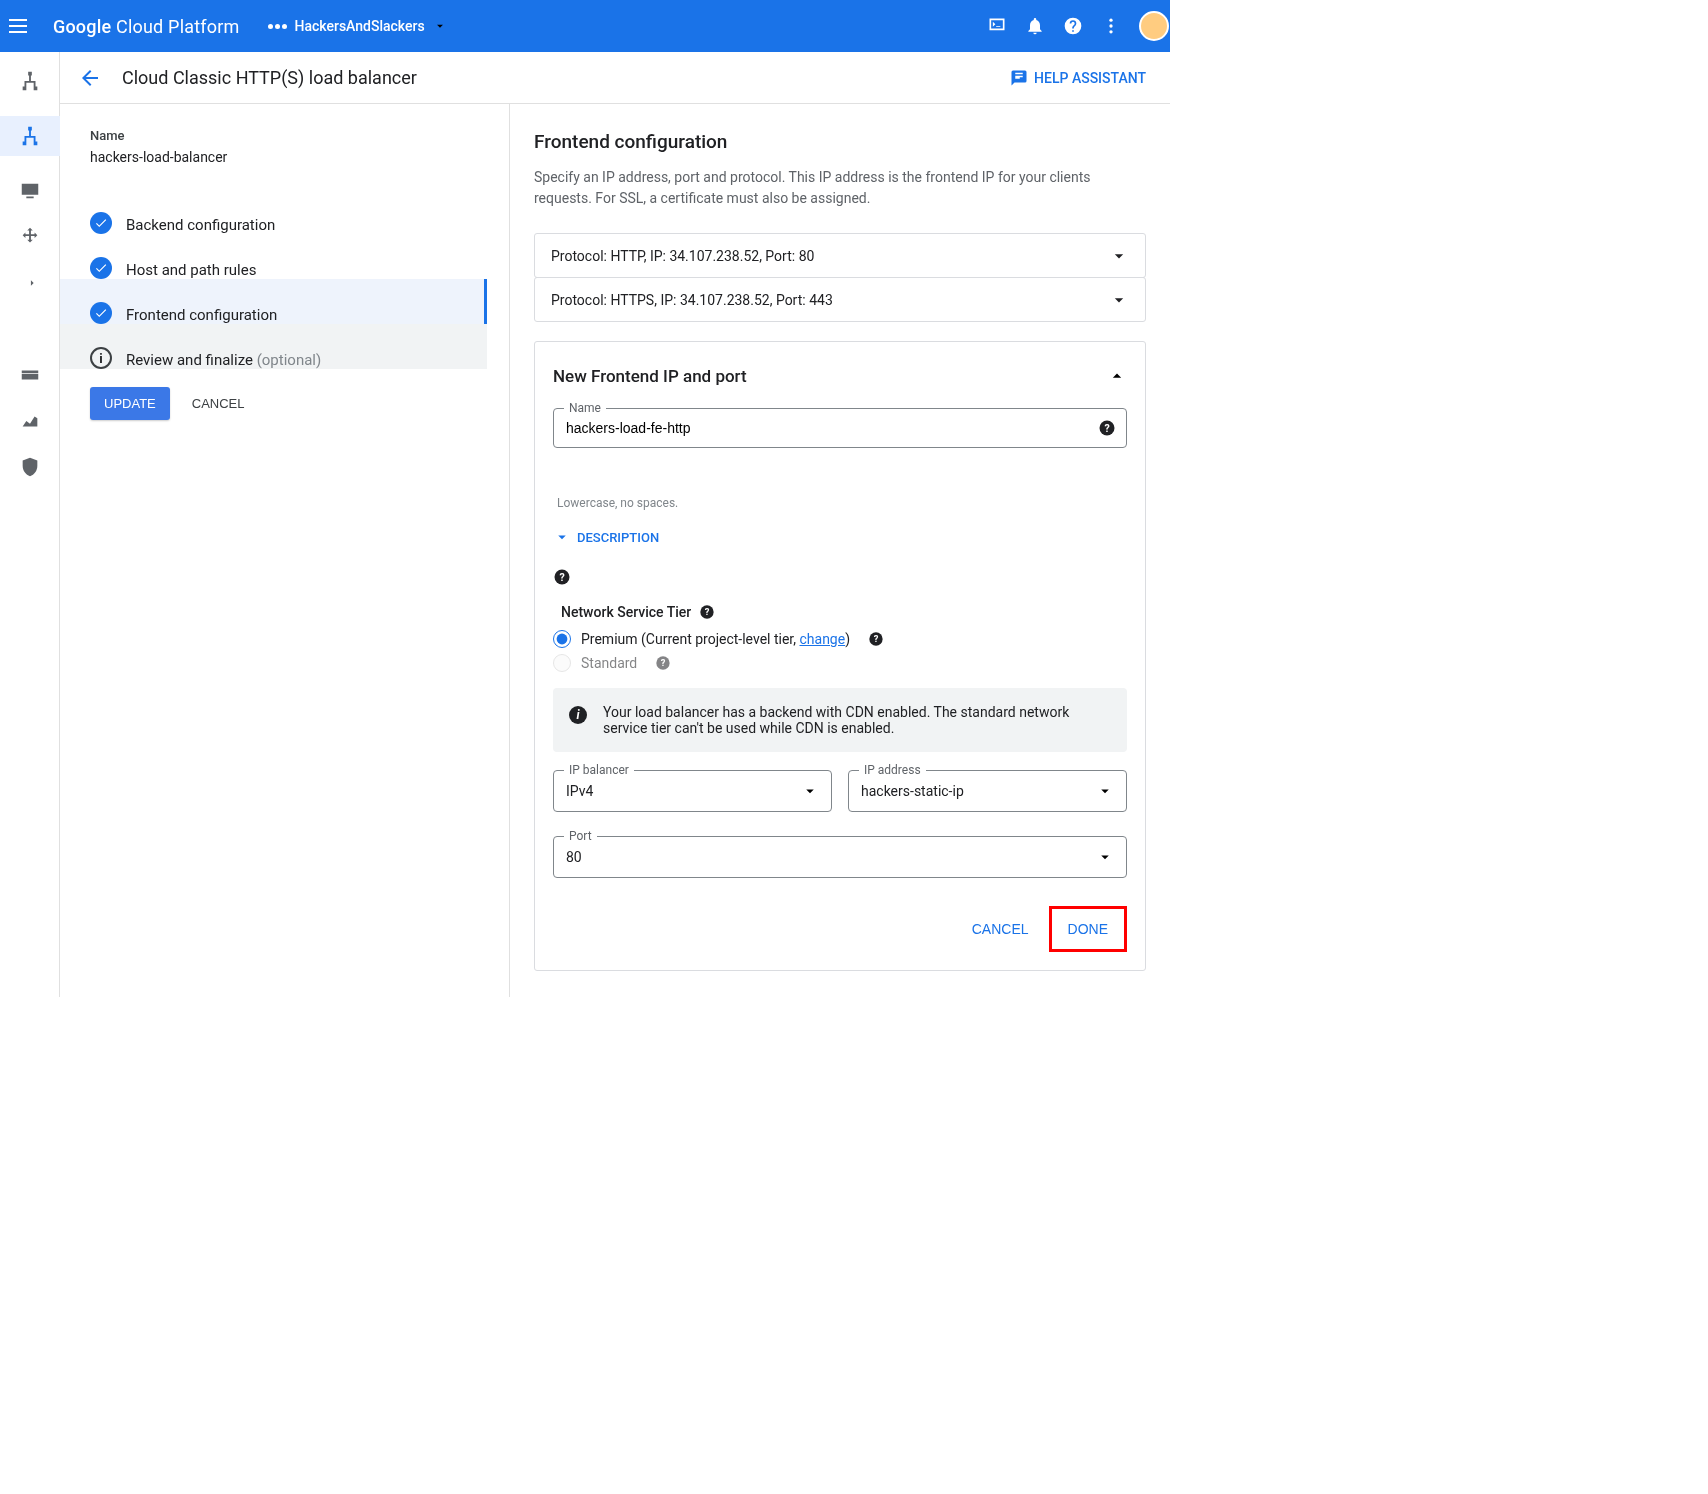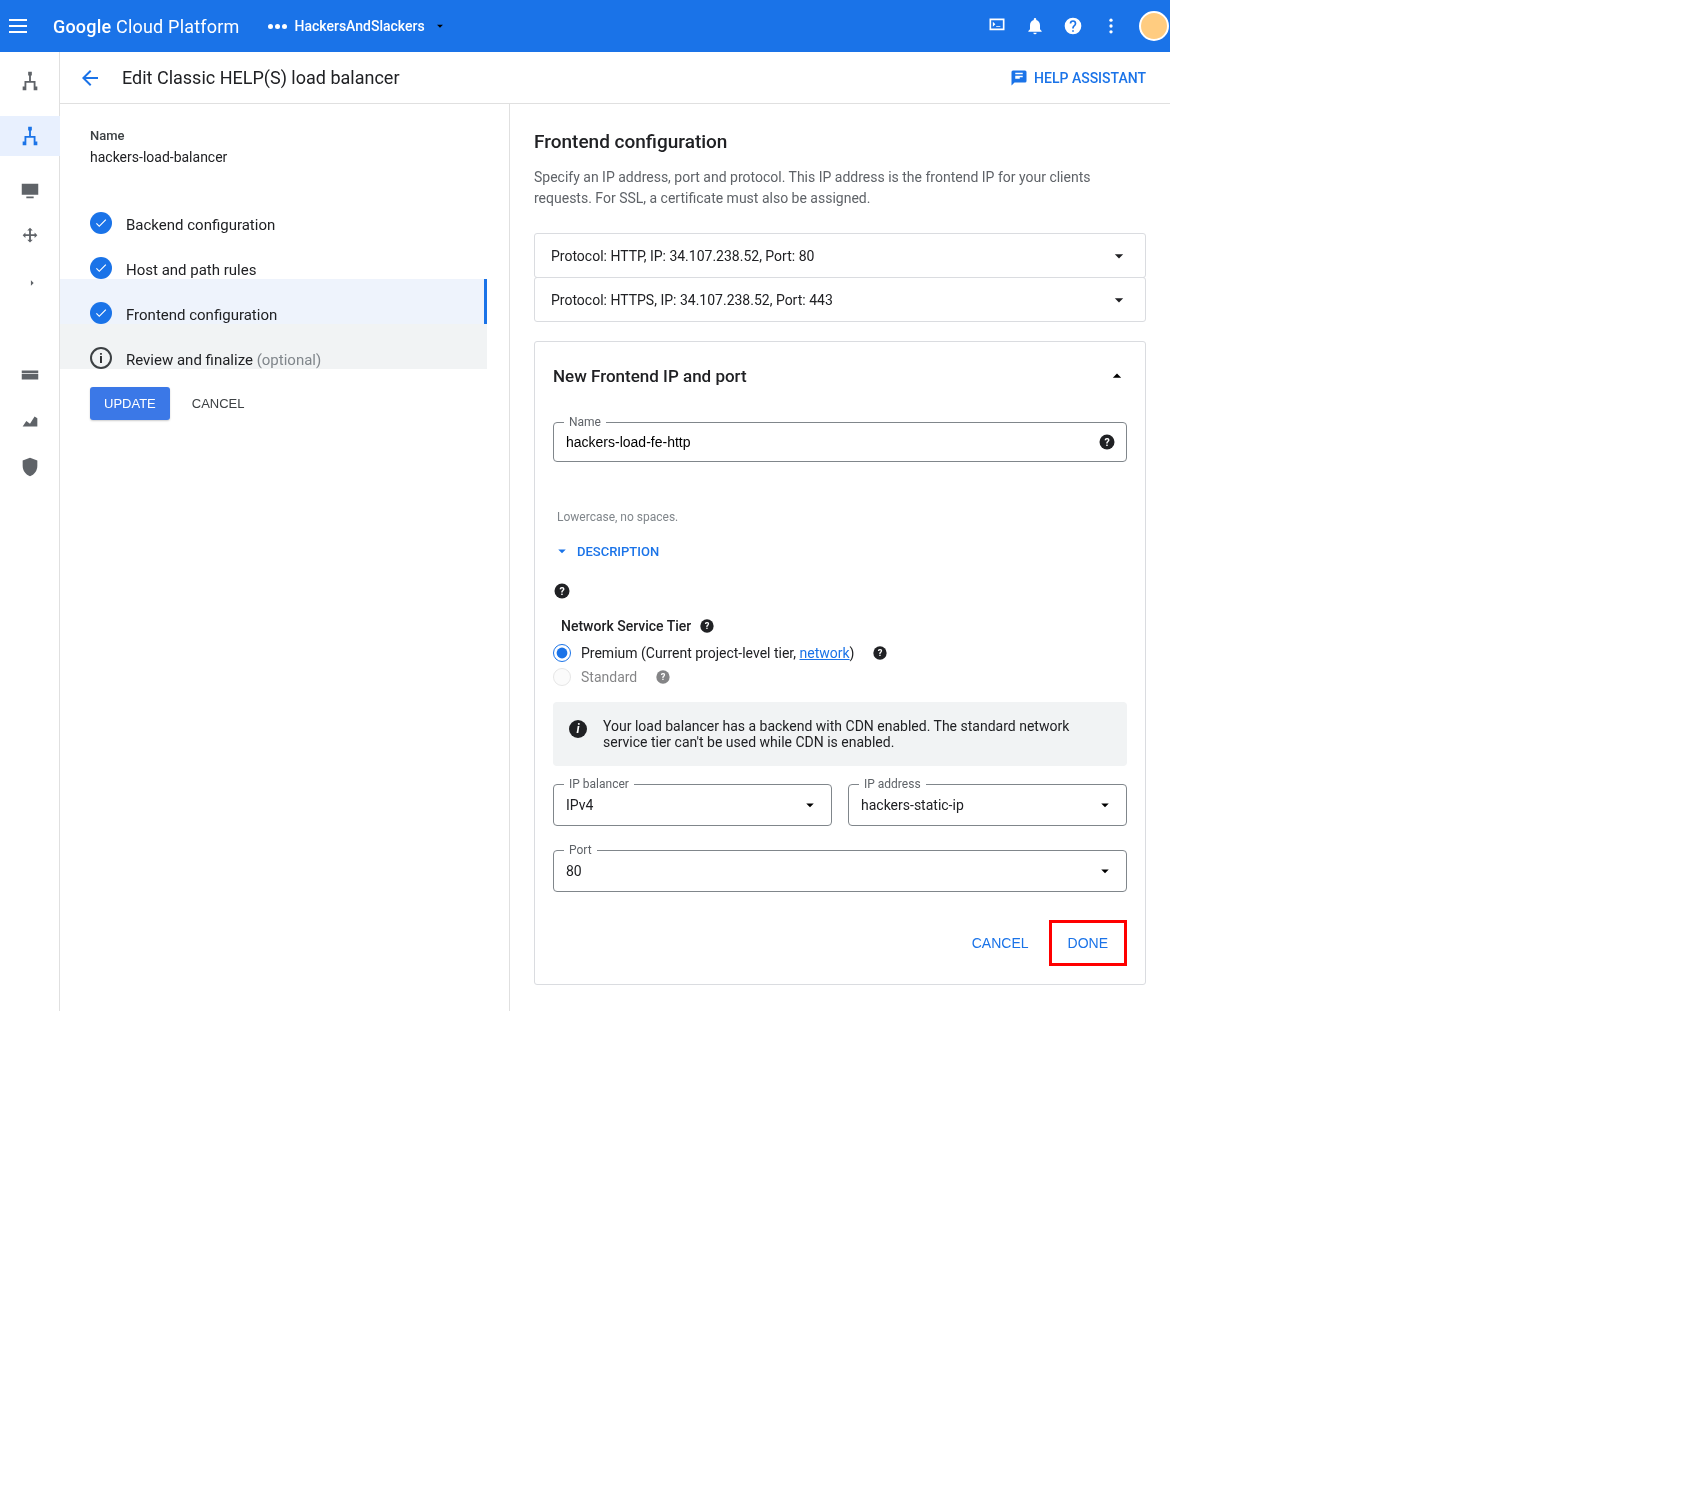--- a/index.html
+++ b/index.html
@@ -43,21 +43,21 @@
 .step .opt{color:#80868b;}
 .btns{margin-top:18px;display:flex;gap:22px;align-items:center;}
 .btn-prim{background:#3b78e7;color:#fff;border:none;padding:9px 14px;border-radius:3px;font-size:13px;font-weight:500;cursor:pointer;box-shadow:0 1px 2px rgba(0,0,0,.2);}
 .btn-flat{background:none;border:none;color:#3c4043;font-size:13px;font-weight:500;cursor:pointer;}
 .rightcol{flex:1;padding:26px 24px;}
 .rightcol h2{font-size:19px;font-weight:500;margin-bottom:14px;}
 .rightcol .desc{color:#5f6368;line-height:1.5;margin-bottom:24px;}
 .acc{border:1px solid #dadce0;border-radius:3px;height:45px;display:flex;align-items:center;padding:0 16px;margin-bottom:-1px;cursor:pointer;justify-content:space-between;}
 .acc .chev{width:20px;height:20px;fill:#202124;}
 .panel{border:1px solid #dadce0;border-radius:3px;margin-top:20px;padding:24px 18px 18px;}
-.panel-head{display:flex;justify-content:space-between;align-items:flex-start;margin-bottom:36px;gap:16px;}
+.panel-head{display:flex;justify-content:space-between;align-items:flex-start;margin-bottom:22px;gap:16px;}
 .panel-head h3{font-size:17px;font-weight:500;}
 .field{position:relative;border:1px solid #80868b;border-radius:4px;margin-bottom:6px;}
 .field.focus{border:2px solid #1a73e8;}
 .field .flabel{position:absolute;top:-8px;left:10px;background:#fff;padding:0 5px;font-size:12px;color:#5f6368;}
 .field.focus .flabel{color:#1a73e8;}
 .field input,.field .sel{border:none;outline:none;width:100%;padding:11px 12px;font-size:14px;background:transparent;}
 .field .sel{display:flex;align-items:center;justify-content:space-between;cursor:pointer;}
 .field .help-ic{position:absolute;right:10px;top:50%;transform:translateY(-50%);width:18px;height:18px;}
 .hint{font-size:12px;color:#80868b;margin-bottom:18px;padding-left:4px;margin-top:48px;}
 .exp{color:#1a73e8;font-weight:500;font-size:13px;cursor:pointer;display:flex;align-items:center;gap:6px;margin-bottom:22px;}
@@ -145,21 +145,21 @@
     <svg class="ic" viewBox="0 0 24 24">
         <path d="M12 2l8 3v6c0 5-3.4 9.7-8 11-4.6-1.3-8-6-8-11V5z"></path>
       </svg>
   </div>
 
   <div class="main">
     <div class="pghead">
       <svg class="back" viewBox="0 0 24 24">
           <path d="M20 11H7.83l5.59-5.59L12 4l-8 8 8 8 1.41-1.41L7.83 13H20z"></path>
         </svg>
-      <h1>Edit Classic HELP(S) load balancer</h1>
+      <h1>Cloud Classic HTTP(S) load balancer</h1>
       <div class="help">
         <svg viewBox="0 0 24 24" style="width:18px;height:18px;fill:#1a73e8">
             <path d="M20 2H4a2 2 0 00-2 2v18l4-4h14a2 2 0 002-2V4a2 2 0 00-2-2zM7 9h10v2H7zm6 4H7v-2h6zm4-6H7V5h10z"></path>
           </svg>
         <span>HELP ASSISTANT</span>
       </div>
     </div>
 
     <div class="content">
       <div class="leftcol">
@@ -252,21 +252,21 @@
 
           <div class="sect-lbl">
             <span>Network Service Tier</span>
             <svg class="qm" style="width:16px;height:16px" viewBox="0 0 24 24">
                 <circle cx="12" cy="12" r="10"></circle>
                 <text x="12" y="17" text-anchor="middle" fill="#fff" font-size="14" font-weight="bold">?</text>
               </svg>
           </div>
           <label class="radio-row">
             <input type="radio" name="tier" checked="" style="">
-            <span><span>Premium (Current project-level tier, </span><span class="lk">network</span><span>)</span></span>
+            <span><span>Premium (Current project-level tier, </span><span class="lk">change</span><span>)</span></span>
             <svg class="qm" style="width:16px;height:16px;margin-left:8px" viewBox="0 0 24 24">
                 <circle cx="12" cy="12" r="10"></circle>
                 <text x="12" y="17" text-anchor="middle" fill="#fff" font-size="14" font-weight="bold">?</text>
               </svg>
           </label>
           <label class="radio-row" style="opacity:.55">
             <input type="radio" name="tier" disabled="" style="">
             <span>Standard</span>
             <svg class="qm" style="width:16px;height:16px;margin-left:8px" viewBox="0 0 24 24">
                 <circle cx="12" cy="12" r="10"></circle>

